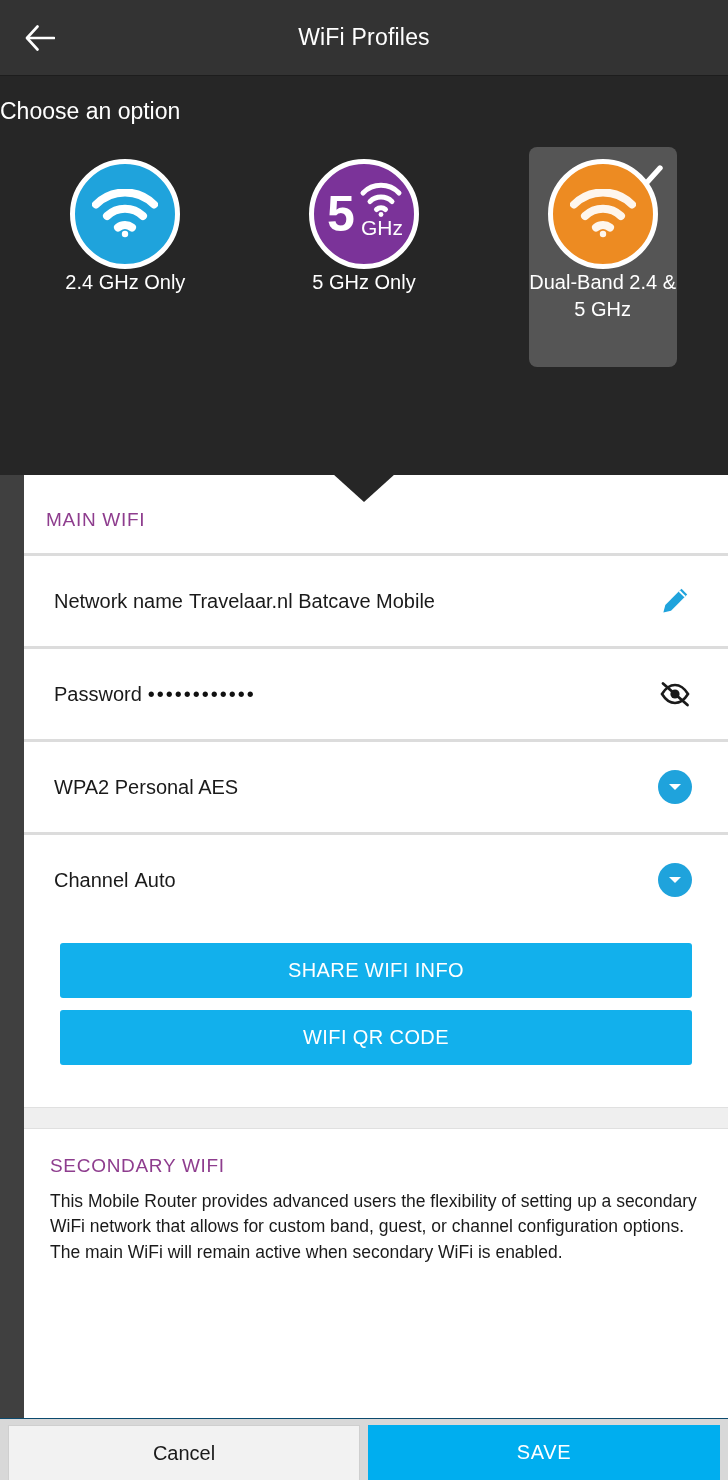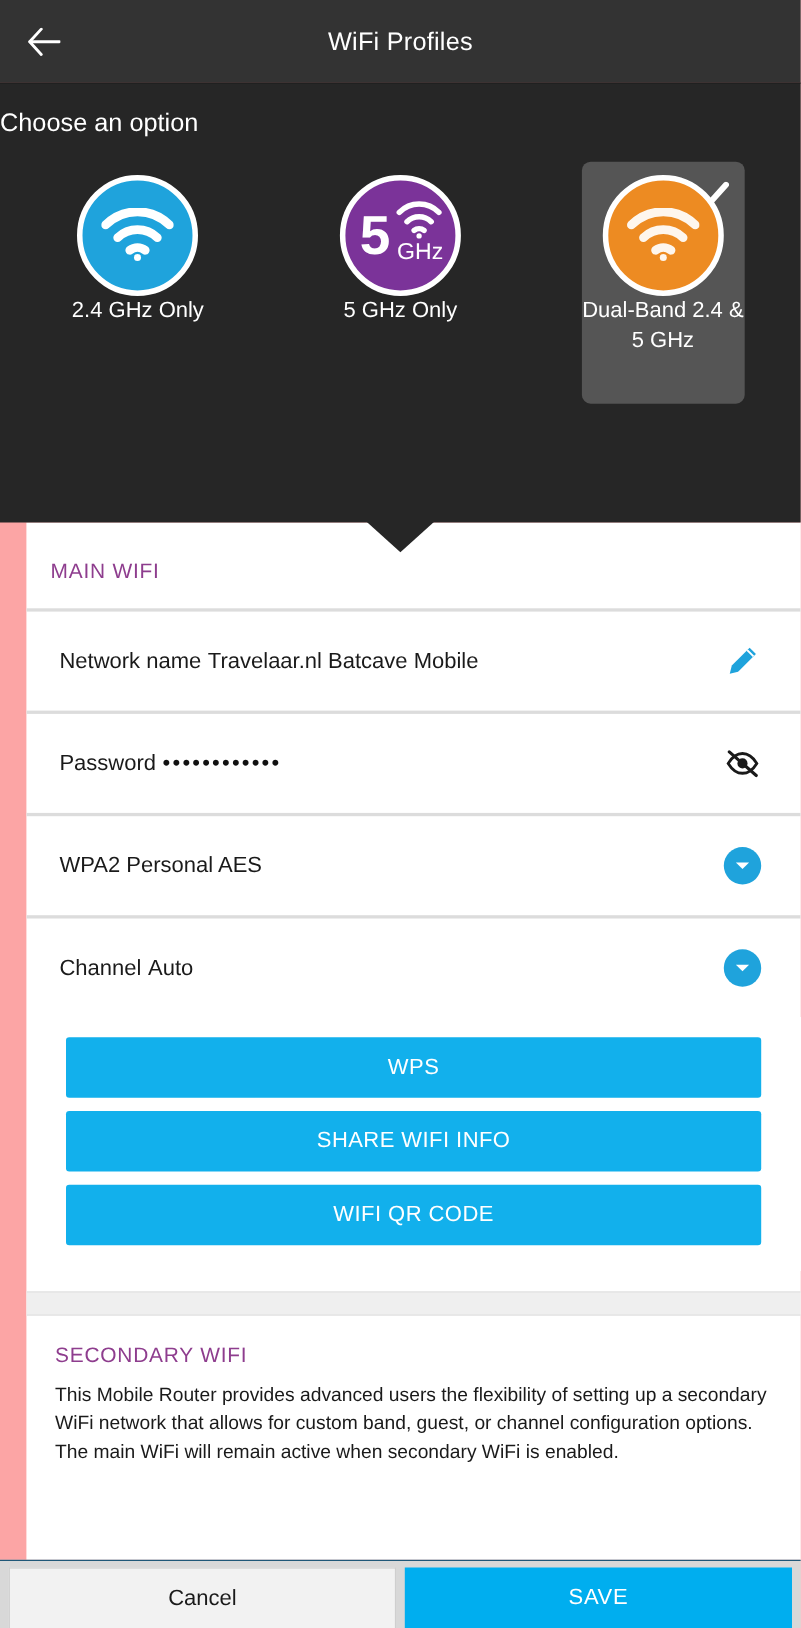--- a/index.html
+++ b/index.html
@@ -9,21 +9,21 @@
     background: #ffffff;
     font-family: "Liberation Sans", sans-serif;
     overflow: hidden;
   }
   #app {
     position: relative;
     width: 728px;
     height: 1480px;
     display: flex;
     flex-direction: column;
-    background: #fca5a5;
+    background: #404040;
   }
 
   
   .appbar {
     height: 75px;
     background: #333333;
     display: flex;
     align-items: center;
     position: relative;
     flex: 0 0 75px;
@@ -378,21 +378,20 @@
       <div class="row-action">
         <span class="chev-circle">
           <svg width="14" height="10" viewBox="0 0 14 10">
             <path d="M1 2 L7 8 L13 2 Z" fill="#ffffff"></path>
           </svg>
         </span>
       </div>
     </div>
 
     <div class="actions">
-      <button class="btn-blue">WPS</button>
       <button class="btn-blue">SHARE WIFI INFO</button>
       <button class="btn-blue">WIFI QR CODE</button>
     </div>
 
     <div class="gap-band"></div>
 
     <div class="secondary-wrap">
       <div class="secondary-head">SECONDARY WIFI</div>
       <div class="secondary-desc">This Mobile Router provides advanced users the flexibility of setting up a secondary WiFi network that allows for custom band, guest, or channel configuration options. The main WiFi will remain active when secondary WiFi is enabled.</div>
     </div>

